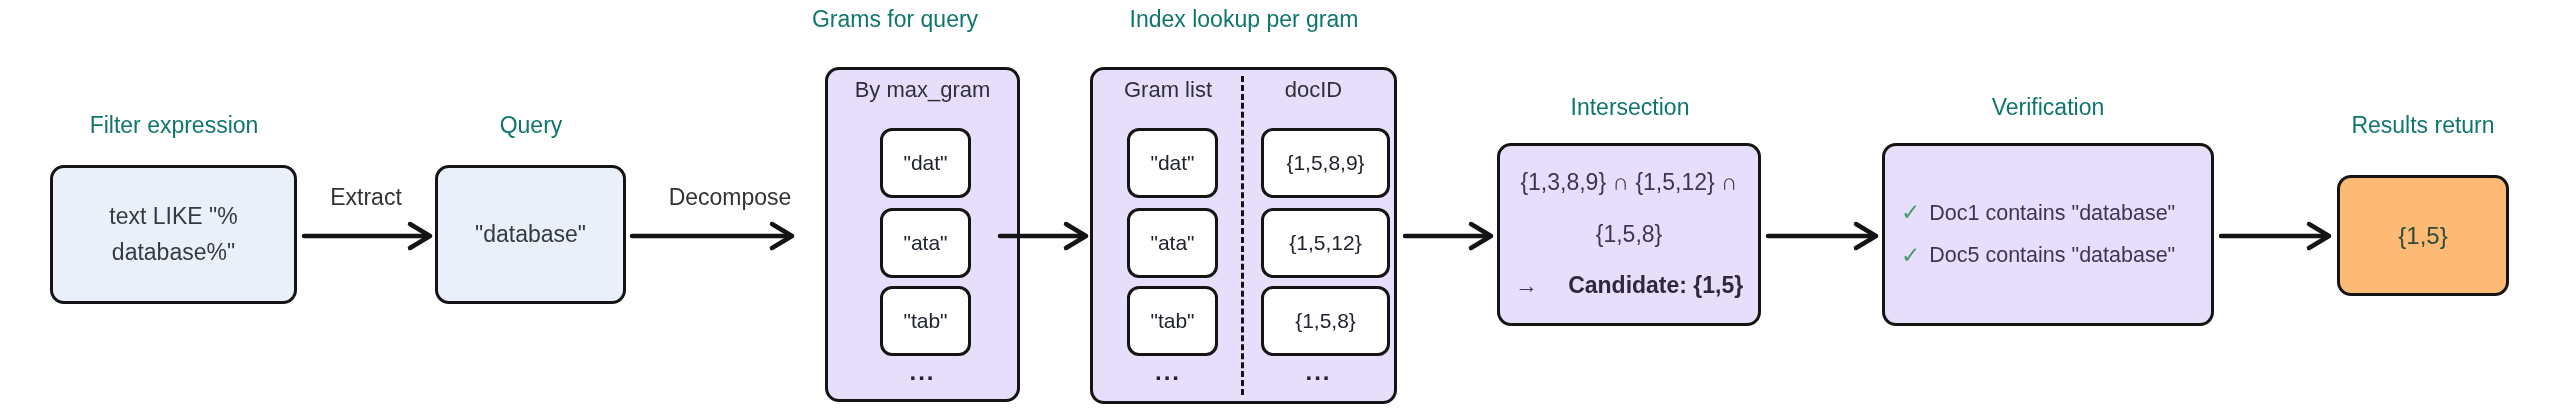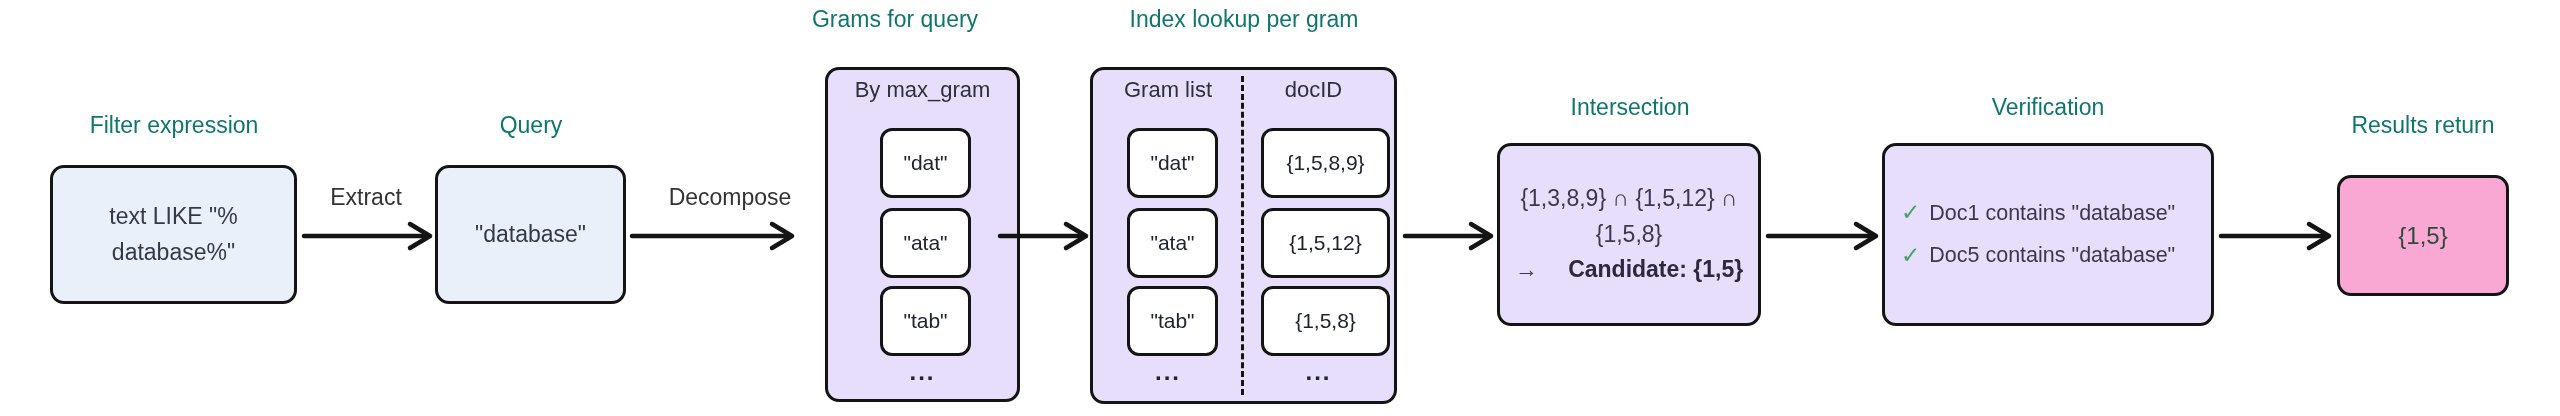--- a/index.html
+++ b/index.html
@@ -10,21 +10,21 @@
   .title{
     position:absolute;text-align:center;font-size:23px;color:#0f766e;white-space:nowrap;
   }
   .box{
     position:absolute;border:3.5px solid #141414;border-radius:14px;
     display:flex;align-items:center;justify-content:center;text-align:center;
     font-size:23px;line-height:1.55;
   }
   .blue{background:#eaf0fa;color:#323a48;}
   .purple{background:#e6defa;color:#3c3554;}
-  .green{background:#f9a8d4;color:#2f4a3a;font-size:24px;}
+  .green{background:#fdba74;color:#2f4a3a;font-size:24px;}
   .prewrap{white-space:pre-line;}
   .container{
     position:absolute;background:#e6defa;border:3.5px solid #141414;border-radius:14px;
   }
   .ct-header{
     position:absolute;top:7px;text-align:center;font-size:22px;color:#2f2f3a;white-space:nowrap;
   }
   .mini{
     position:absolute;height:64px;background:#ffffff;border:3px solid #141414;border-radius:12px;
     display:flex;align-items:center;justify-content:center;font-size:21px;color:#20242e;
@@ -107,21 +107,21 @@
     <div class="mini doc" style="left:168px;top:138px;">{1,5,12}</div>
     <div class="mini doc" style="left:168px;top:216px;">{1,5,8}</div>
     <div class="ellipsis" style="left:150px;right:0;top:288px;">...</div>
   </div>
 
   <svg class="arrow" style="left:1401px;top:218px;" width="96" height="36">
     <line x1="4" y1="18" x2="84" y2="18"></line>
     <path d="M70,6 L90,18 L70,30"></path>
   </svg>
 
-  <div class="box purple" style="left:1497px;top:143px;width:258px;height:177px;flex-direction:column;">
+  <div class="box purple" style="left:1497px;top:143px;width:258px;height:177px;flex-direction:column;gap:16px;">
     <span class="intersect-line">{1,3,8,9} ∩ {1,5,12} ∩</span>
     <span class="intersect-line">{1,5,8}</span>
     <span class="intersect-line intersect-result"><span>→ </span><b>Candidate: {1,5}</b></span>
   </div>
 
   <svg class="arrow" style="left:1764px;top:218px;" width="118" height="36">
     <line x1="4" y1="18" x2="106" y2="18"></line>
     <path d="M92,6 L112,18 L92,30"></path>
   </svg>
 

